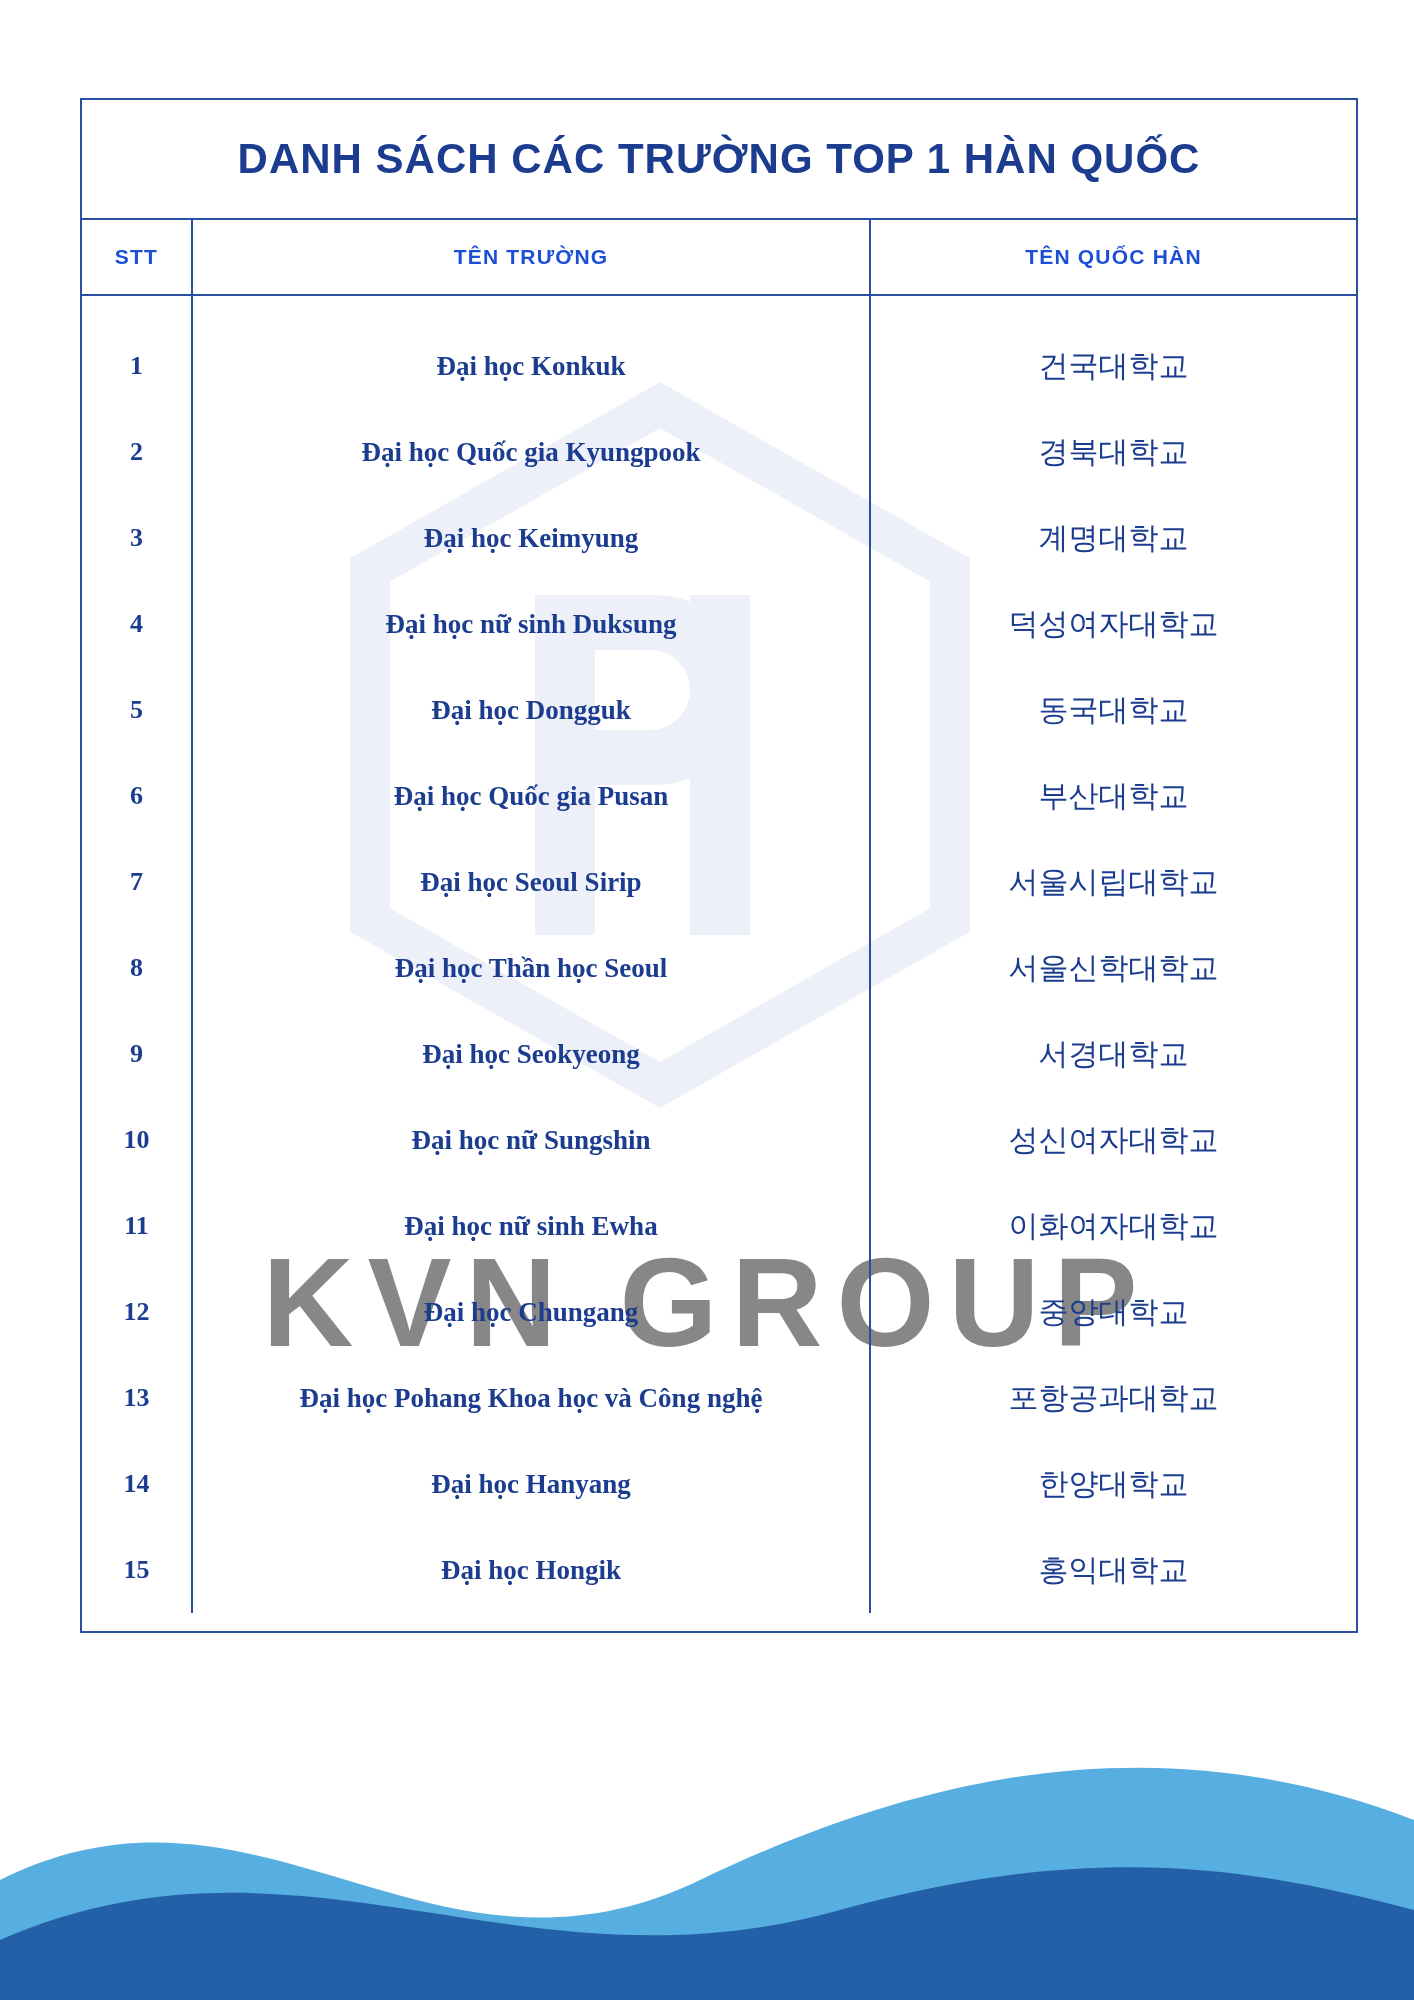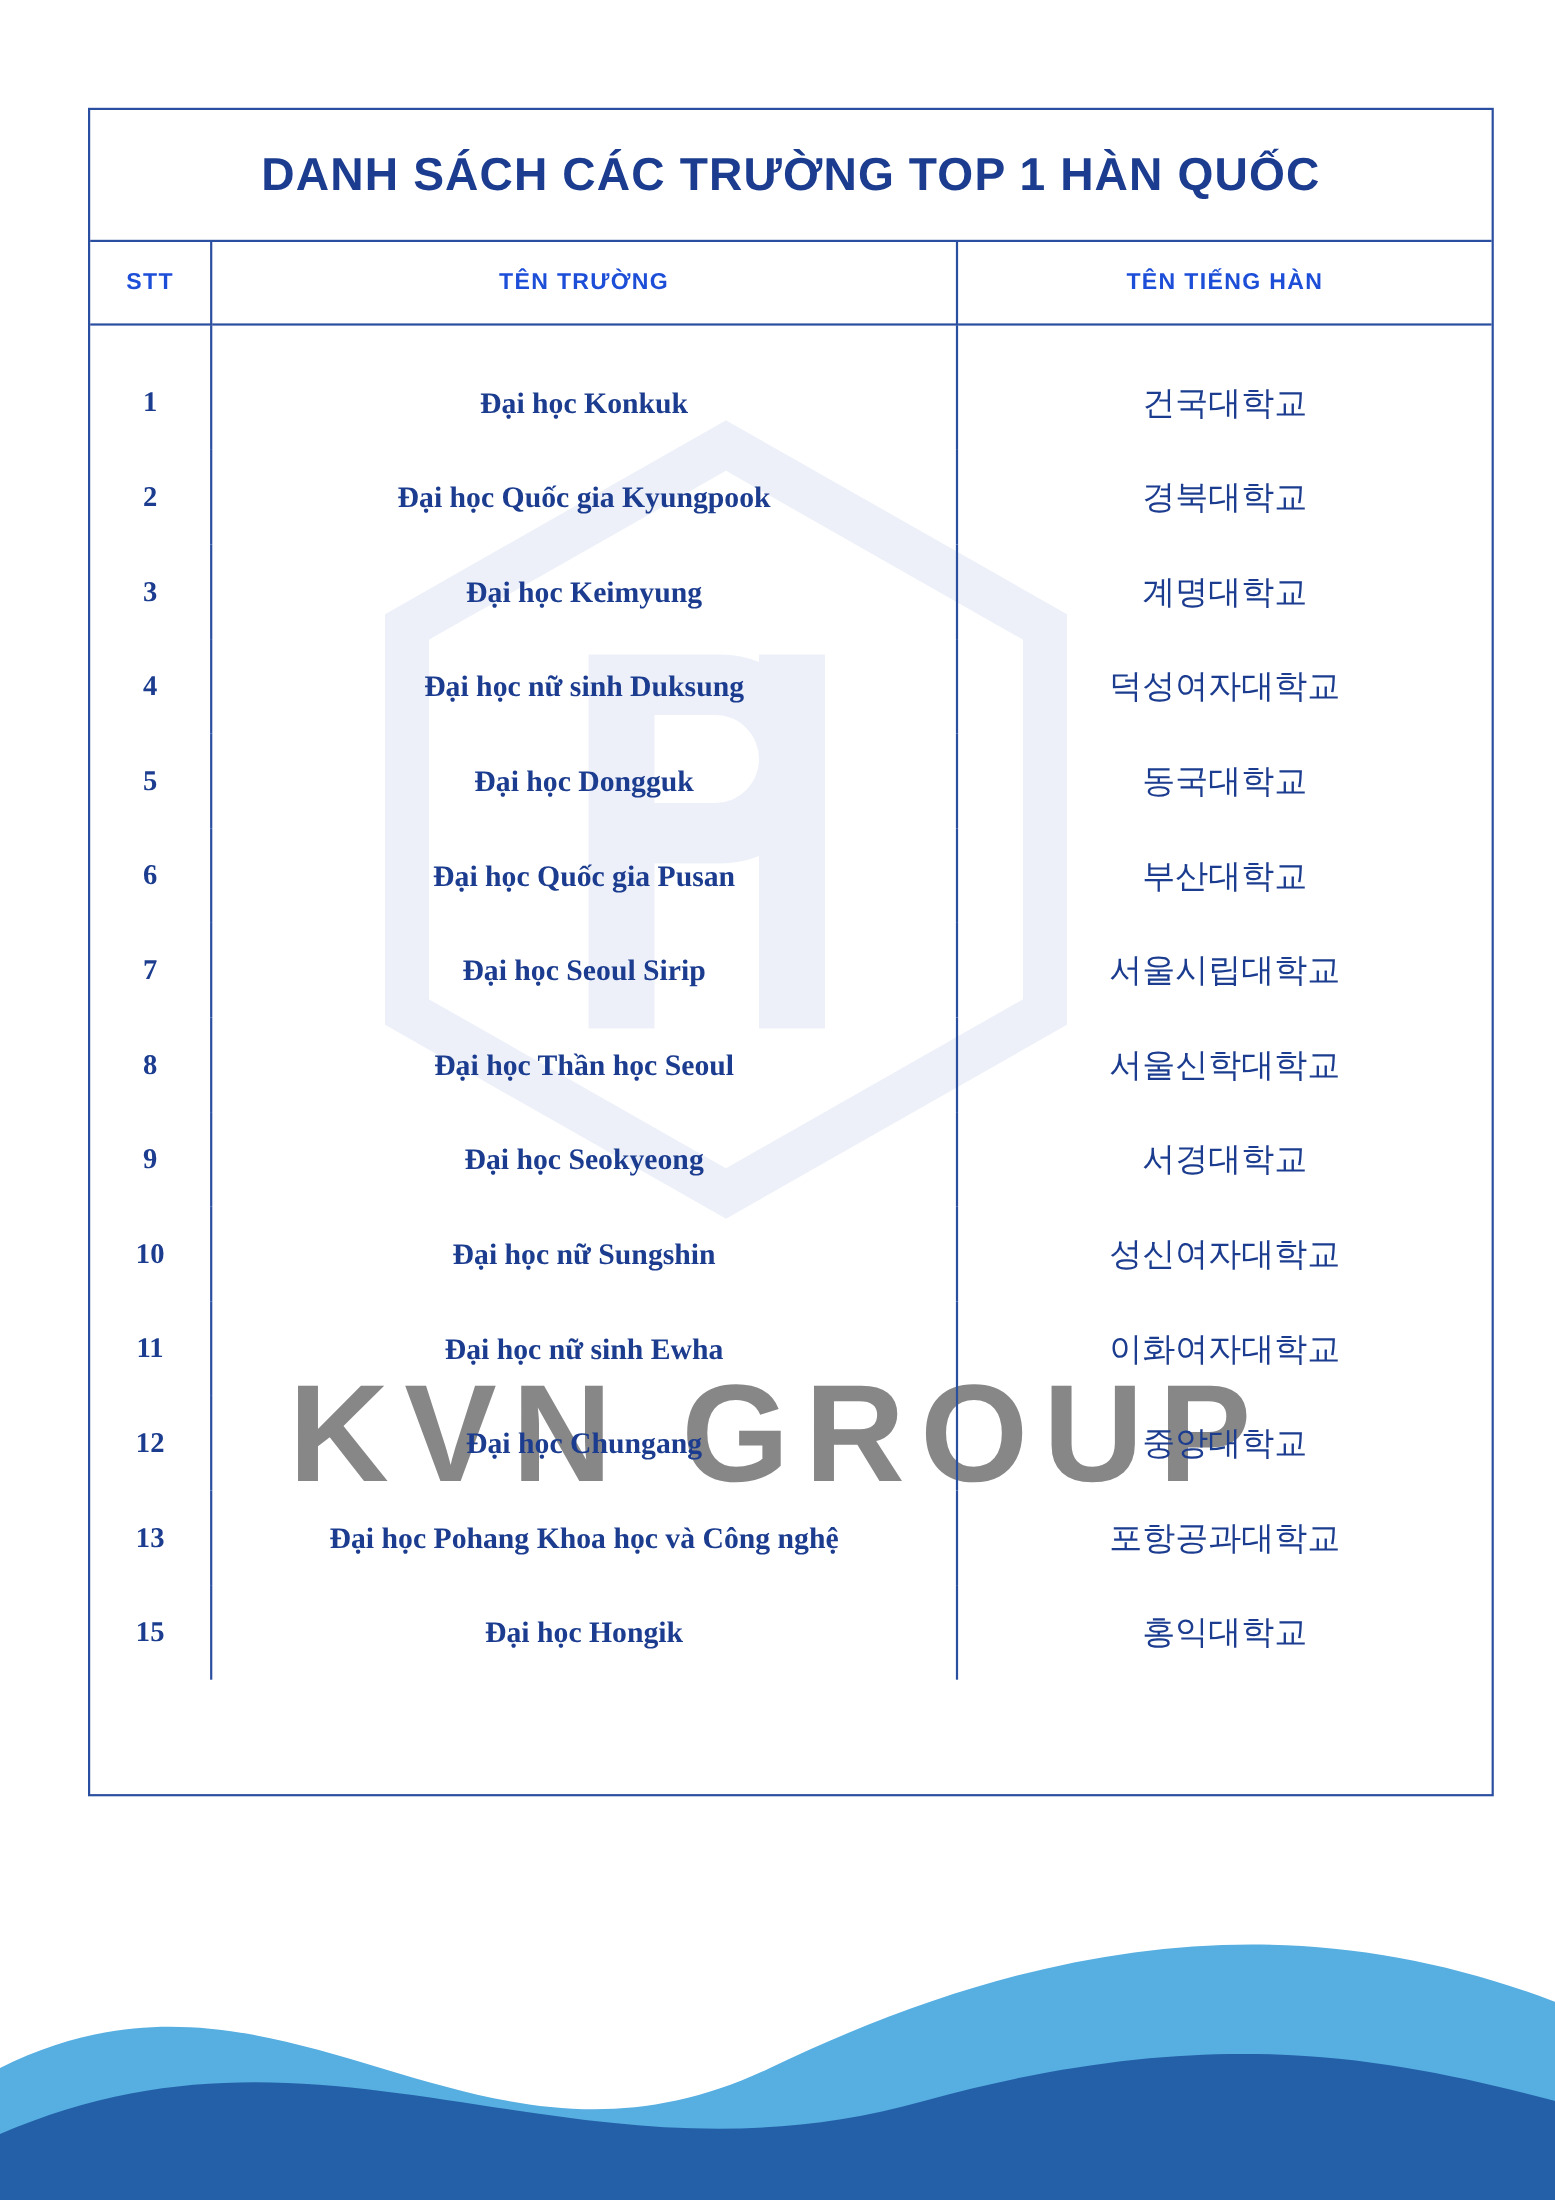--- a/index.html
+++ b/index.html
@@ -168,21 +168,21 @@
   <table class="list">
     <colgroup>
       <col class="c-stt">
         <col class="c-vn">
         <col class="c-kr">
     </colgroup>
     <thead>
       <tr>
         <th>STT</th>
         <th>TÊN TRƯỜNG</th>
-        <th>TÊN TIẾNG HÀN</th>
+        <th>TÊN QUỐC HÀN</th>
       </tr>
     </thead>
     <tbody>
       <tr>
         <td class="stt">1</td>
         <td class="vn">Đại học Konkuk</td>
         <td class="kr">건국대학교</td>
       </tr>
       <tr>
         <td class="stt">2</td>
@@ -238,19 +238,24 @@
         <td class="stt">12</td>
         <td class="vn">Đại học Chungang</td>
         <td class="kr">중앙대학교</td>
       </tr>
       <tr>
         <td class="stt">13</td>
         <td class="vn">Đại học Pohang Khoa học và Công nghệ</td>
         <td class="kr">포항공과대학교</td>
       </tr>
       <tr>
+        <td class="stt">14</td>
+        <td class="vn">Đại học Hanyang</td>
+        <td class="kr">한양대학교</td>
+      </tr>
+      <tr>
         <td class="stt">15</td>
         <td class="vn">Đại học Hongik</td>
         <td class="kr">홍익대학교</td>
       </tr>
     </tbody>
   </table>
 </div>
 
 </body></html>

